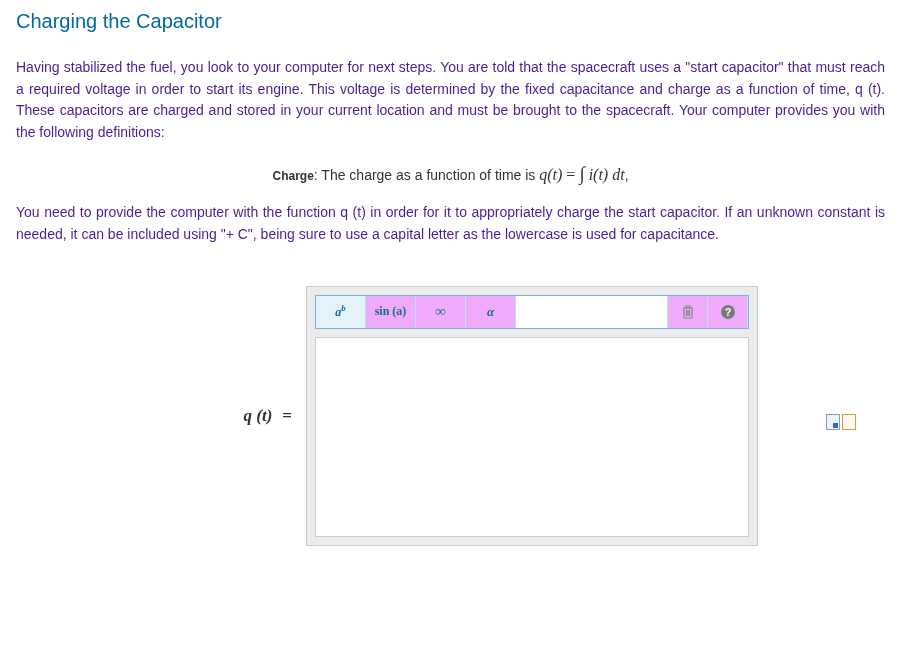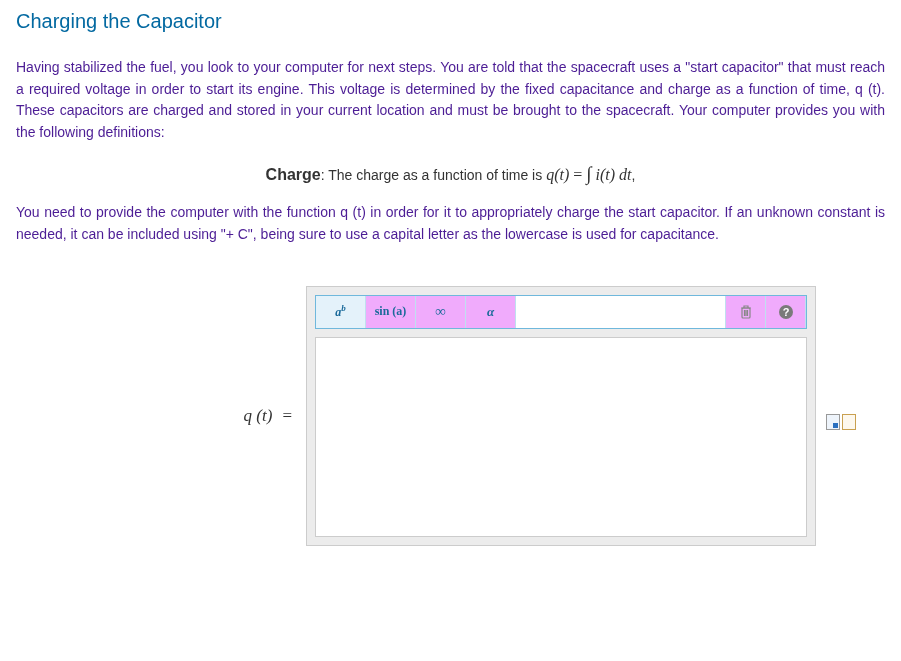--- a/index.html
+++ b/index.html
@@ -28,21 +28,21 @@
     text-align: center;
     margin: 12px 0 10px 0;
     line-height: 1.9;
     font-family: "Times New Roman", serif;
     font-size: 16px;
     color: #333;
   }
   .defblock .lbl {
     font-family: Arial, sans-serif;
     font-weight: bold;
-    font-size: 16px;
+    font-size: 12px;
     margin-top: 25px;
   }
   .defblock .plain {
     font-family: Arial, sans-serif;
     font-size: 14px;
     text-align: center;
   }
   .mathit { font-style: italic; }
   .sup { font-size: .7em; vertical-align: super; }
   .int { font-size: 1.2em; }
@@ -55,24 +55,25 @@
   }
   .eq-label {
     width: 290px;
     text-align: right;
     padding-right: 14px;
     font-family: "Times New Roman", serif;
     font-size: 17px;
     font-style: italic;
     padding-top: 120px;
     color: #333;
+    font-weight: bold;
   }
   .eq-label .eqsym { font-style: normal; padding-left: 10px;}
   .editor-wrap {
-    width: 510px;
+    width: 452px;
   }
   .editor {
     border: 1px solid #ccc;
     background: #ececec;
     padding: 8px;
   }
   .toolbar {
     display: flex;
     align-items: stretch;
     height: 34px;

